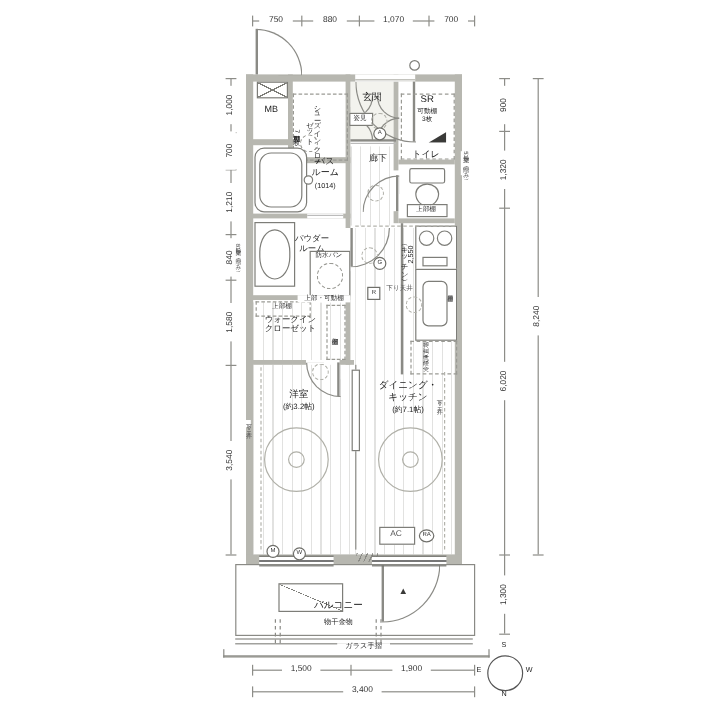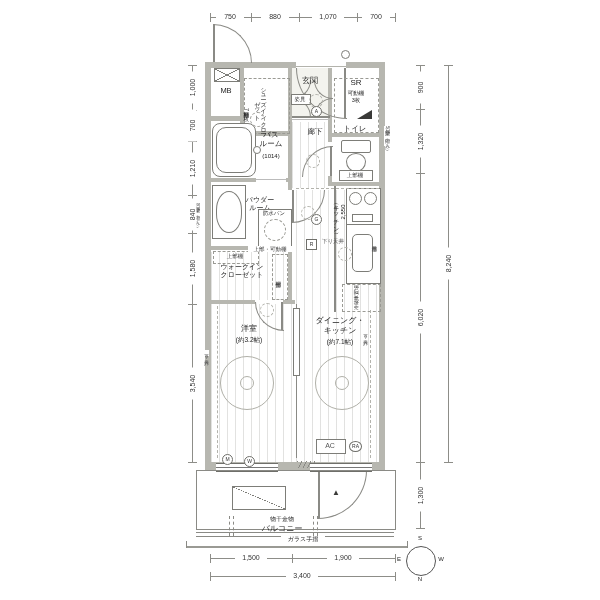--- a/index.html
+++ b/index.html
@@ -193,21 +193,21 @@
   <div class="fix" style="left:316px;top:439px;width:28px;height:13px"></div>
   <span class="lbl" style="left:316px;top:442px;width:28px;font-size:7px;color:#555">AC</span>
   <div class="hatch" style="left:297px;top:461px;width:18px;height:7px"></div>
 
   <div class="win" style="left:216px;top:463px;width:62px;height:7px"></div>
   <div class="win" style="left:310px;top:463px;width:62px;height:7px"></div>
 
   <div style="position:absolute;left:196px;top:470px;width:198px;height:58px;border:1px solid #8a8a85"></div>
   <div class="diag" style="left:232px;top:486px;width:52px;height:22px"></div>
   <span class="lbl" style="left:330px;top:488px;width:12px;font-size:8px;color:#3a3a38">▲</span>
-  <span class="lbl" style="left:258px;top:524px;width:48px;font-size:8px">バルコニー</span>
+  <span class="lbl" style="left:258px;top:500px;width:48px;font-size:8px">バルコニー</span>
   <div style="position:absolute;left:229px;top:516px;width:0;height:20px;border-left:1px dashed #8a8a85"></div>
   <div style="position:absolute;left:233px;top:516px;width:0;height:20px;border-left:1px dashed #8a8a85"></div>
   <div style="position:absolute;left:313px;top:516px;width:0;height:20px;border-left:1px dashed #8a8a85"></div>
   <div style="position:absolute;left:317px;top:516px;width:0;height:20px;border-left:1px dashed #8a8a85"></div>
   <span class="lbl" style="left:262px;top:516px;width:40px;font-size:6px;background:#fff;z-index:5">物干金物</span>
   <div class="thin" style="left:196px;top:532px;width:198px;height:1px"></div>
   <div class="thin" style="left:196px;top:536px;width:198px;height:1px"></div>
   <div class="thin" style="left:186px;top:546px;width:222px;height:2px;background:#9a9a94"></div>
   <div class="thin" style="left:186px;top:541px;width:1px;height:7px"></div>
   <div class="thin" style="left:407px;top:541px;width:1px;height:7px"></div>

